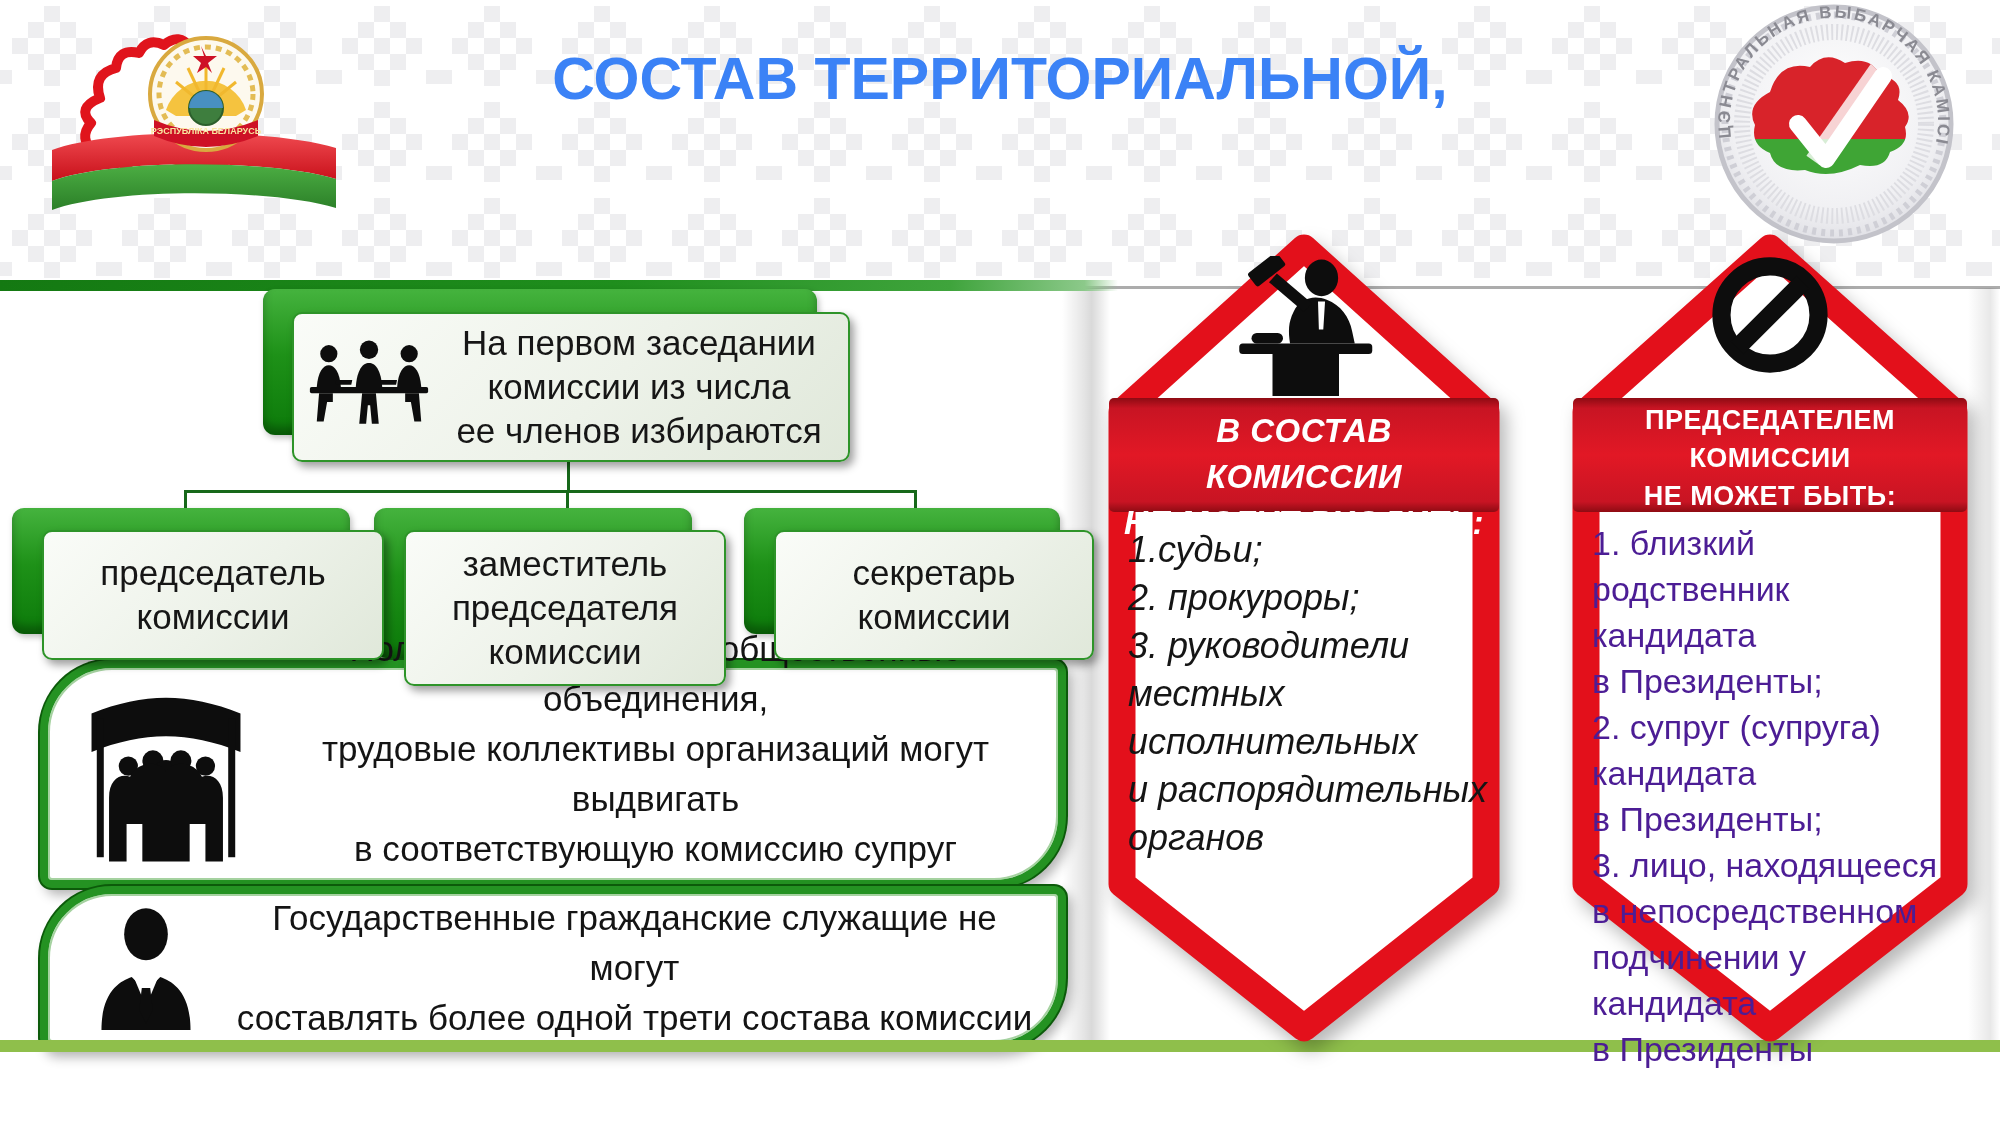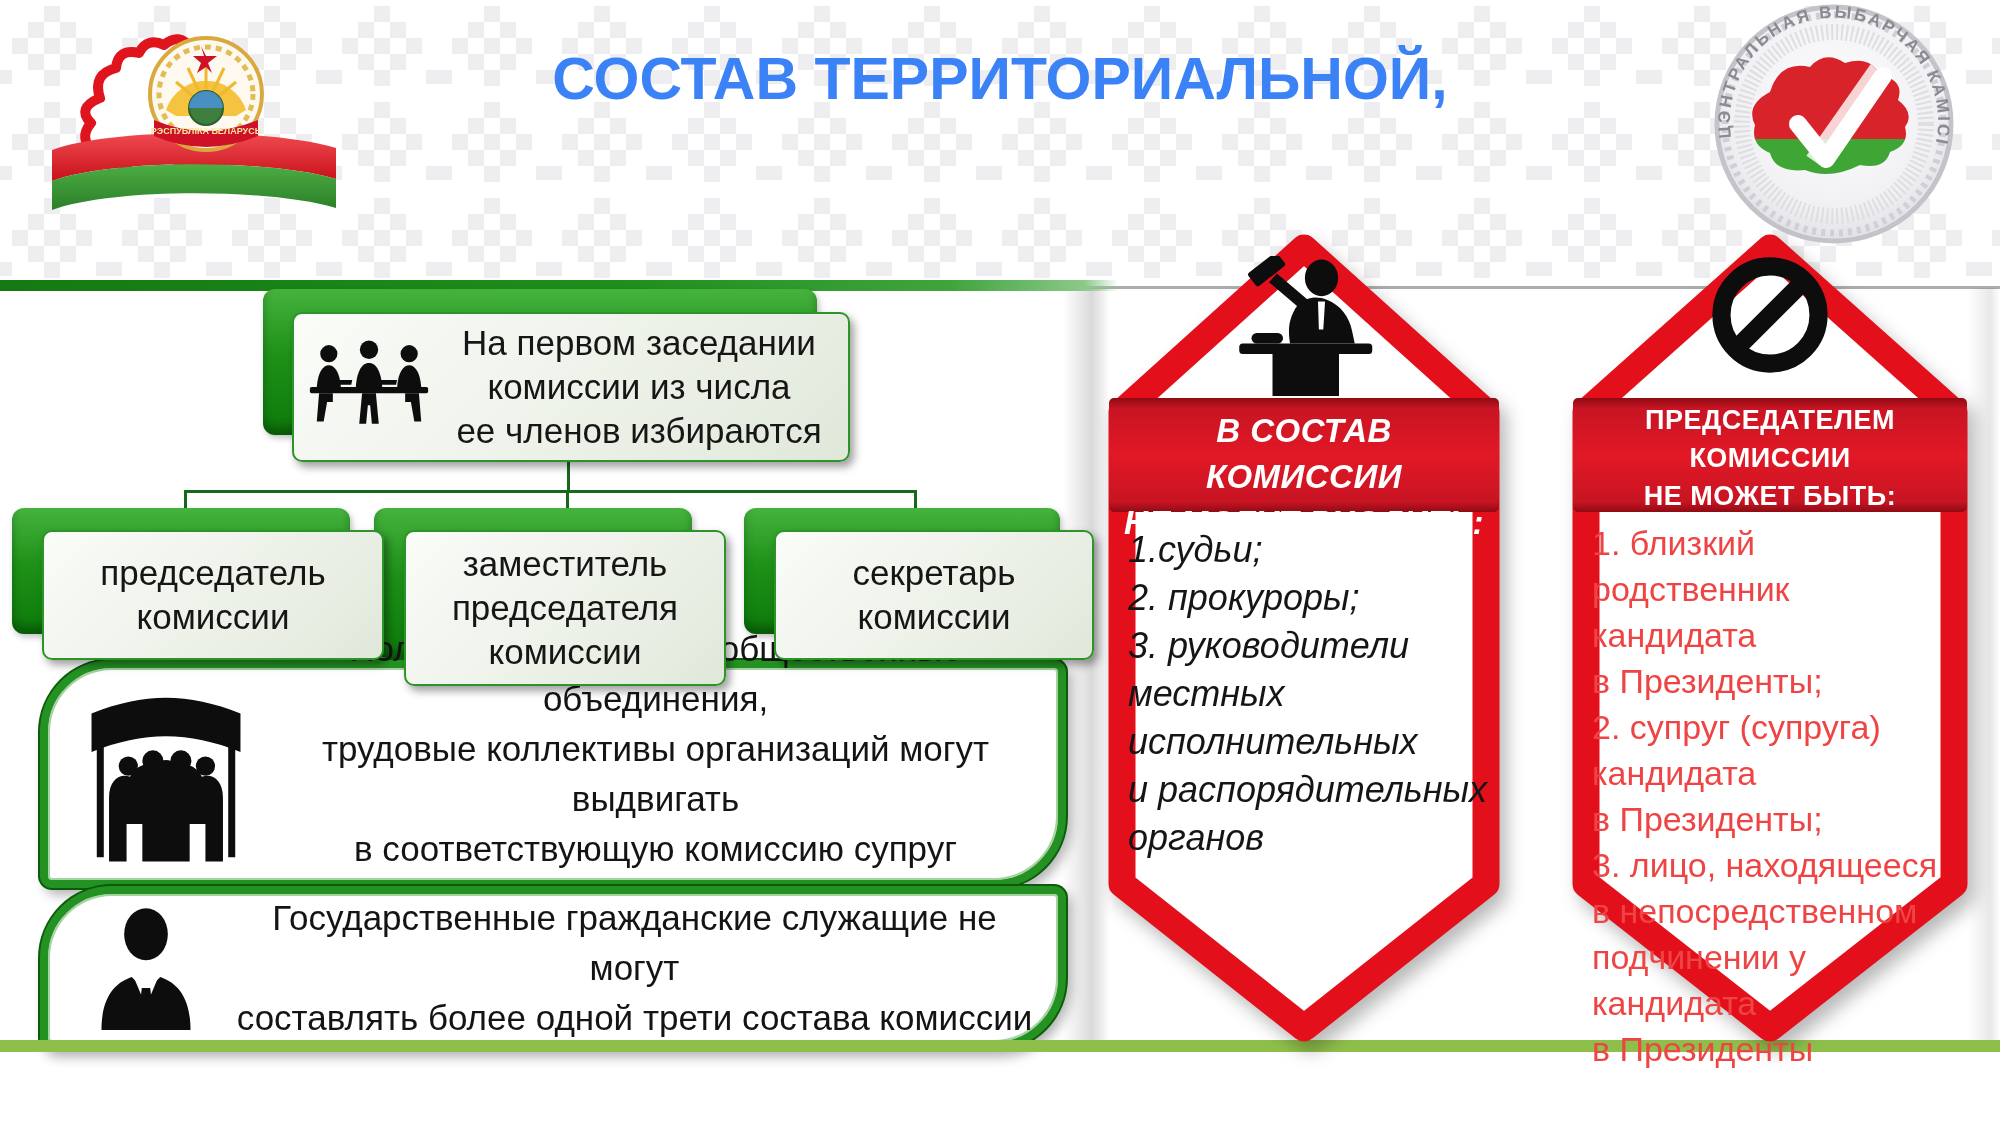--- a/index.html
+++ b/index.html
@@ -35,21 +35,21 @@
   .rule-line{font-size:35px;line-height:50px;color:#141414;}
   
   .shield{z-index:4;}
   .shield svg.shape{position:absolute;left:0;top:0;filter:drop-shadow(7px 10px 9px rgba(0,0,0,.28));}
   .banner-text{position:absolute;left:8px;right:8px;text-align:center;z-index:5;}
   .banner-line{color:#ffffff;font-weight:bold;letter-spacing:.5px;}
   .s1 .banner-line{font-size:33px;line-height:46px;}
   .s2 .banner-line{font-size:27px;line-height:38px;}
   .shield-items{position:absolute;left:20px;right:8px;text-align:left;z-index:5;}
   .s1 .item-line{font-size:36px;line-height:48px;color:#151515;}
-  .s2 .item-line{font-size:34px;line-height:46px;color:#ef4444;}
+  .s2 .item-line{font-size:34px;line-height:46px;color:#4c1d95;}
   .shield-icon{position:absolute;z-index:5;}
   
   .band-mid{left:1062px;top:288px;width:48px;height:752px;z-index:1;
     background:linear-gradient(90deg,rgba(0,0,0,0) 0%,rgba(0,0,0,.10) 45%,rgba(0,0,0,.15) 62%,rgba(0,0,0,0) 100%);}
   .band-right{left:1968px;top:288px;width:32px;height:752px;z-index:1;
     background:linear-gradient(90deg,rgba(0,0,0,0) 0%,rgba(0,0,0,.09) 70%,rgba(0,0,0,0) 100%);}
   
   .footer-strip{left:0;top:1040px;width:2000px;height:12px;background:#8FBF4B;z-index:2;}
   .footer-bar{left:0;top:1052px;width:2000px;height:73px;z-index:2;overflow:hidden;
     background:linear-gradient(180deg,#257F0A 0%,#1E7D07 60%,#1A6F06 100%);}

